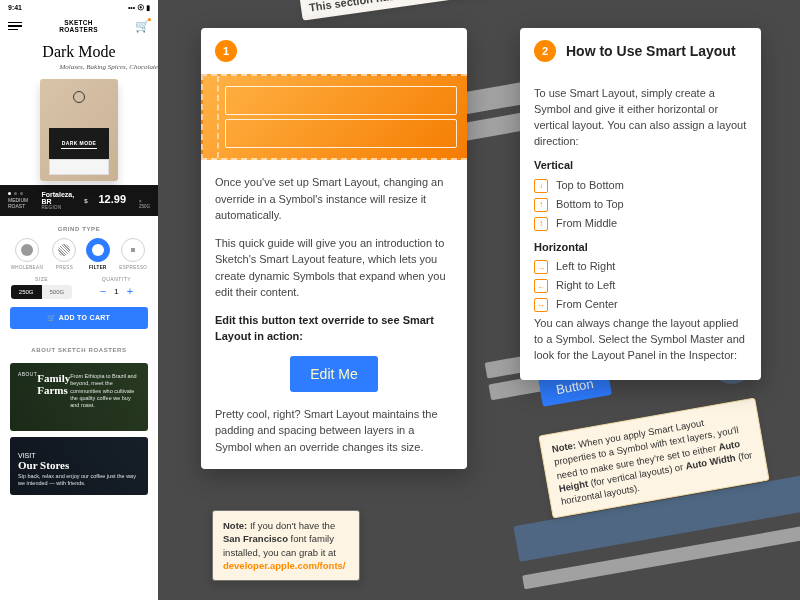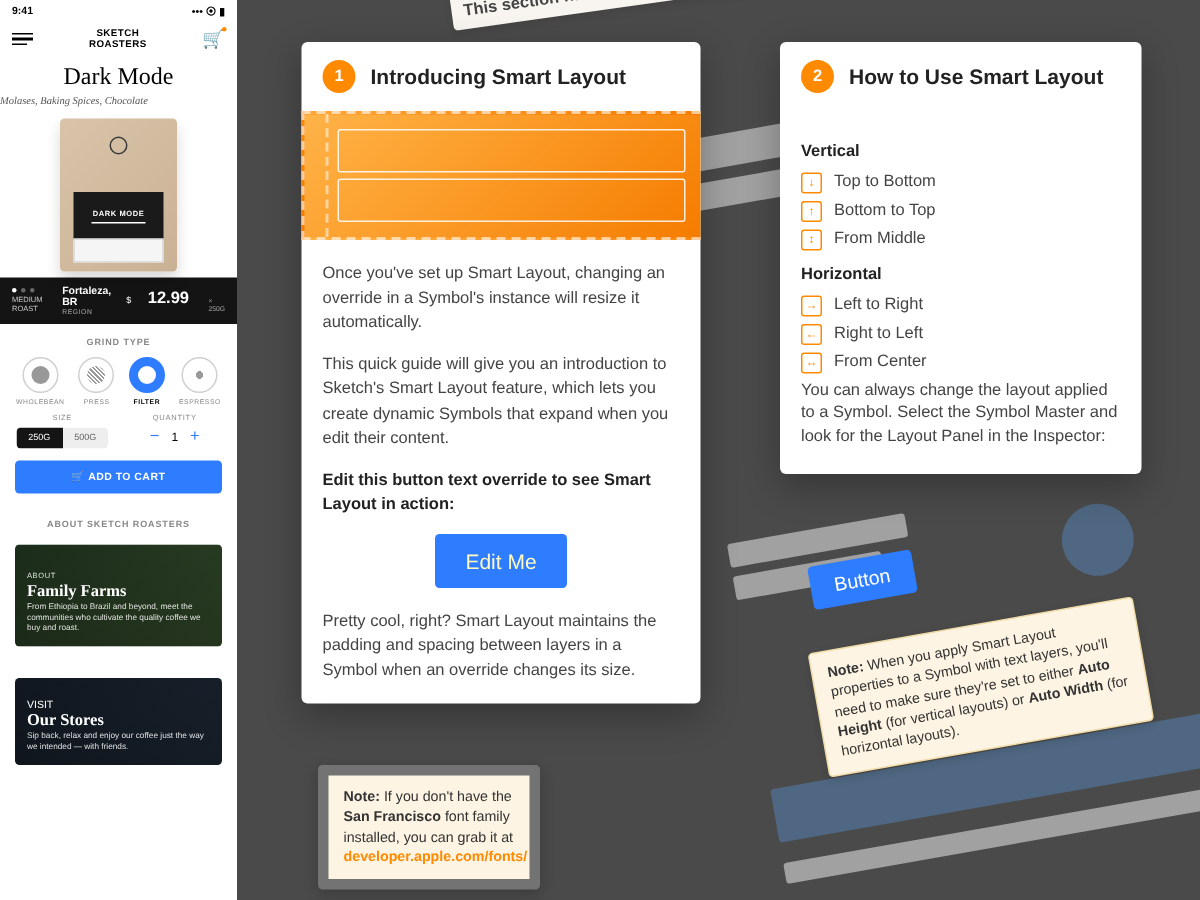--- a/index.html
+++ b/index.html
@@ -10,21 +10,21 @@
 .phone{position:absolute;left:0;top:0;width:158px;height:600px;background:#fff;display:flex;flex-direction:column;font-size:7px}
 .statusbar{display:flex;justify-content:space-between;padding:4px 8px;font-size:7px;font-weight:600}
 .header{display:flex;justify-content:space-between;align-items:center;padding:3px 8px 6px}
 .hamburger{width:14px;display:flex;flex-direction:column;gap:2px}
 .hamburger span{height:1.5px;background:#000}
 .hamburger span:nth-child(3){width:10px}
 .brand{font-size:6.5px;font-weight:700;line-height:1.1;text-align:center;letter-spacing:.3px}
 .cart{font-size:12px;position:relative}
 .cart::after{content:"";position:absolute;top:-1px;right:-1px;width:3px;height:3px;background:#ff8a00;border-radius:50%}
 .title{font-family:Georgia,serif;font-size:16px;text-align:center;margin-top:4px}
-.subtitle{font-family:Georgia,serif;font-style:italic;font-size:7px;text-align:left;color:#555;margin:2px 0 8px}
+.subtitle{font-family:Georgia,serif;font-style:italic;font-size:7px;text-align:right;color:#555;margin:2px 0 8px}
 .product{display:flex;justify-content:center;padding:0 18px 4px}
 .bag{width:78px;height:102px;background:linear-gradient(135deg,#d9c4a9,#c9b194);border-radius:3px;position:relative;box-shadow:0 6px 10px rgba(0,0,0,.15)}
 .bag::before{content:"";position:absolute;left:50%;top:12px;transform:translateX(-50%);width:10px;height:10px;border:1.5px solid #3a3a3a;border-radius:50%}
 .bag .label{position:absolute;left:12%;right:12%;top:48%;height:32px;background:#1a1a1a;display:flex;flex-direction:column;justify-content:center;align-items:center;color:#fff}
 .bag .label .t{font-size:5px;font-weight:700;letter-spacing:.4px}
 .bag .label .bar{width:60%;height:1px;background:#fff;margin-top:2px}
 .bag .sticker{position:absolute;left:12%;right:12%;bottom:6px;height:16px;background:#f5f5f5;border:.5px solid #ddd}
 .meta{background:#141414;color:#fff;display:flex;align-items:center;padding:6px 8px;gap:6px}
 .dots{display:flex;gap:3px}
 .dots span{width:3px;height:3px;border-radius:50%;background:#666}
@@ -51,21 +51,21 @@
 .gc.sel+.glabel,.grind.active .glabel{color:#000;font-weight:600}
 .sq{display:flex;gap:12px;padding:6px 10px 0}
 .sq-col{flex:1;display:flex;flex-direction:column;align-items:center}
 .sq-col .lbl{font-size:5px;letter-spacing:.5px;color:#888;margin-bottom:3px}
 .seg{display:flex;border-radius:3px;overflow:hidden}
 .seg span{font-size:6px;padding:4px 8px;background:#eee;color:#666}
 .seg span.on{background:#141414;color:#fff}
 .qty{display:flex;align-items:center;gap:8px;font-size:8px}
 .qtybtn{color:#2e7cff;font-size:11px;font-weight:300}
 .addcart{margin:8px 10px;background:#2e7cff;color:#fff;text-align:center;padding:7px;border-radius:3px;font-size:7px;font-weight:600;letter-spacing:.3px}
-.farms{margin:4px 10px 21px;height:68px;border-radius:3px;background:linear-gradient(rgba(0,0,0,.4),rgba(0,0,0,.5)),linear-gradient(135deg,#2d4a2b,#4a6b3d);padding:8px;color:#fff;display:flex;flex-direction:column;justify-content:flex-end}
+.farms{margin:4px 10px 6px;height:68px;border-radius:3px;background:linear-gradient(rgba(0,0,0,.4),rgba(0,0,0,.5)),linear-gradient(135deg,#2d4a2b,#4a6b3d);padding:8px;color:#fff;display:flex;justify-content:flex-end}
 .farms .tag{font-size:5px;opacity:.85;letter-spacing:.4px}
 .farms .ft{font-family:Georgia,serif;font-size:11px;font-weight:700;margin-top:1px}
 .farms .fd{font-size:5.5px;opacity:.85;margin-top:2px;line-height:1.3}
 .stores{margin:0 10px;height:58px;border-radius:3px;background:linear-gradient(rgba(0,0,0,.45),rgba(0,0,0,.55)),linear-gradient(135deg,#1e2a3a,#2d3e52);padding:8px;color:#fff;display:flex;flex-direction:column;justify-content:flex-end}
 .stores .ft{font-family:Georgia,serif;font-size:11px;font-weight:700}
 .stores .fd{font-size:5.5px;opacity:.85;margin-top:2px;line-height:1.3}
 
 
 .bgbox{position:absolute;background:#f8f5f0;border-radius:3px;box-shadow:0 2px 6px rgba(0,0,0,.1);padding:6px 8px;font-size:10px;color:#444;transform:rotate(-8deg)}
 .bgbox.b1{left:300px;top:-20px;width:240px}
@@ -87,21 +87,21 @@
 .corange::after{content:"";position:absolute;left:14px;top:0;bottom:0;border-left:2px dashed rgba(255,255,255,.5)}
 .corange .slot{flex:1;border:1.5px solid rgba(255,255,255,.85);border-radius:2px}
 .cbody{padding:14px;font-size:11px;line-height:1.5;color:#444}
 .cbody p{margin-bottom:11px}
 .cbody .embold{font-weight:600;color:#222}
 .editme{background:#2e7cff;color:#fef9c3;border:none;padding:10px 20px;border-radius:3px;font-size:14px;font-weight:500;display:block;margin:2px auto 14px;cursor:pointer}
 .cbody2{padding:12px 14px 16px;font-size:11px;line-height:1.45;color:#444}
 .cbody2 .sub{font-weight:700;color:#222;font-size:11px;margin:8px 0 4px}
 .dir{display:flex;align-items:center;gap:8px;margin:3px 0}
 .dicon{width:14px;height:14px;border:1.5px solid #ff8a00;border-radius:2px;display:flex;align-items:center;justify-content:center;font-size:8px;color:#ff8a00;font-weight:700}
-.note1{position:absolute;left:212px;top:510px;width:148px;background:#fdf4e3;border:7px solid #737373;border-radius:3px;padding:8px 10px;font-size:9.5px;line-height:1.4;color:#333;box-shadow:0 3px 10px rgba(0,0,0,.2)}
+.note1{position:absolute;left:212px;top:510px;width:148px;background:#fdf4e3;border:1px solid #737373;border-radius:3px;padding:8px 10px;font-size:9.5px;line-height:1.4;color:#333;box-shadow:0 3px 10px rgba(0,0,0,.2)}
 .note1 b{font-weight:700}
 .note1 .link{color:#ff8a00;font-weight:600}
 </style>
 </head>
 <body>
 
 <div class="canvas">
 
   <div class="fauxui">
     <div class="row" style="left:80px;top:120px;width:260px;height:22px"></div>
@@ -217,21 +217,20 @@
     <div class="stores">
       <div class="tag">VISIT</div>
       <div class="ft">Our Stores</div>
       <div class="fd">Sip back, relax and enjoy our coffee just the way we intended — with friends.</div>
     </div>
   </div>
 
   <div class="card c1">
     <div class="chead">
       <div class="cnum">1</div>
-      <div class="ctitle">Introducing Smart Layout</div>
     </div>
     <div class="corange">
       <div class="slot"></div>
         <div class="slot"></div>
     </div>
     <div class="cbody">
       <p>Once you've set up Smart Layout, changing an override in a Symbol's instance will resize it automatically.</p>
       <p>This quick guide will give you an introduction to Sketch's Smart Layout feature, which lets you create dynamic Symbols that expand when you edit their content.</p>
       <p class="embold">Edit this button text override to see Smart Layout in action:</p>
       <button class="editme">Edit Me</button>
@@ -242,20 +241,21 @@
   <div class="note1">
     <b>Note:</b><span> If you don't have the </span><b>San Francisco</b><span> font family installed, you can grab it at </span><span class="link">developer.apple.com/fonts/</span>
   </div>
 
   <div class="card c2">
     <div class="chead">
       <div class="cnum">2</div>
       <div class="ctitle">How to Use Smart Layout</div>
     </div>
     <div class="cbody2">
+      <p>To use Smart Layout, simply create a Symbol and give it either horizontal or vertical layout. You can also assign a layout direction:</p>
       <div class="sub">Vertical</div>
       <div class="dir">
           <span class="dicon">↓</span>
           <span>Top to Bottom</span>
         </div>
       <div class="dir">
           <span class="dicon">↑</span>
           <span>Bottom to Top</span>
         </div>
       <div class="dir">

